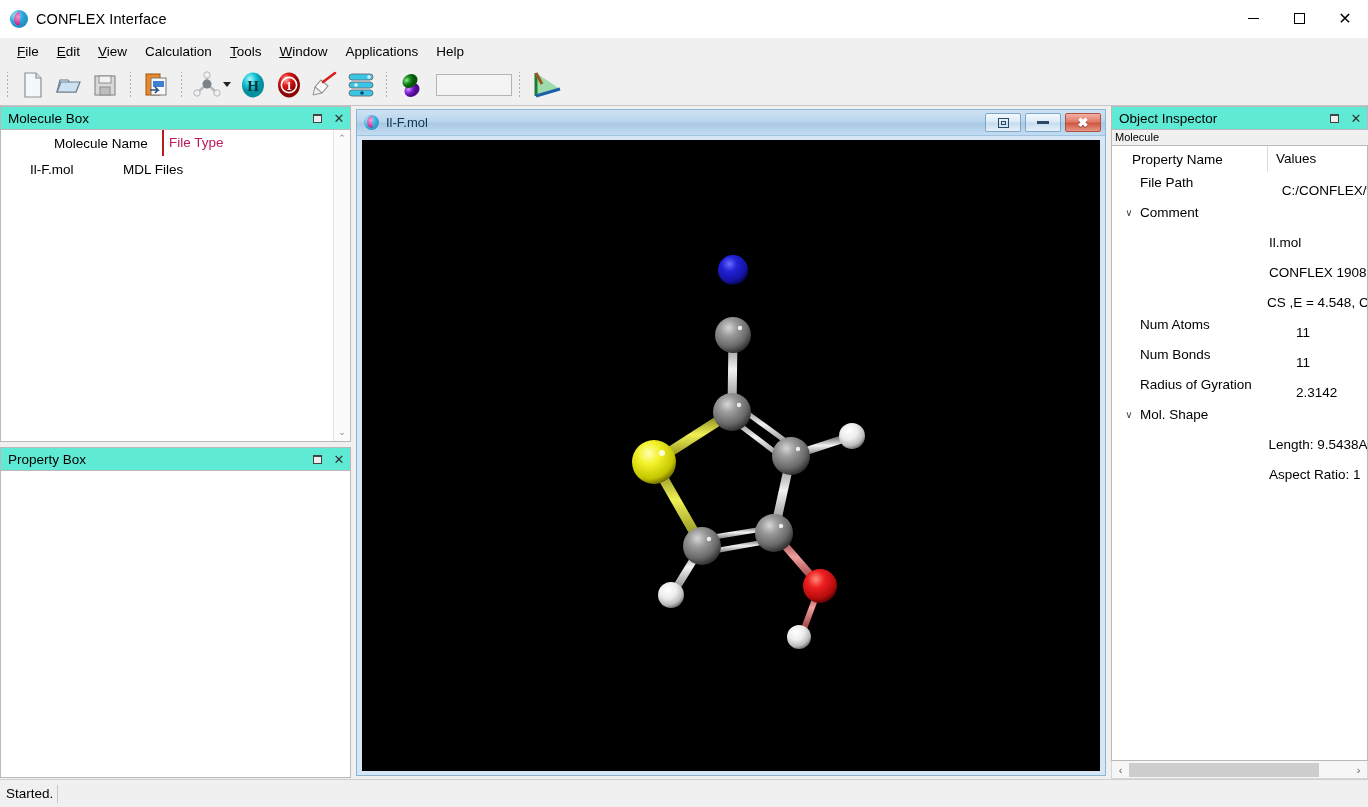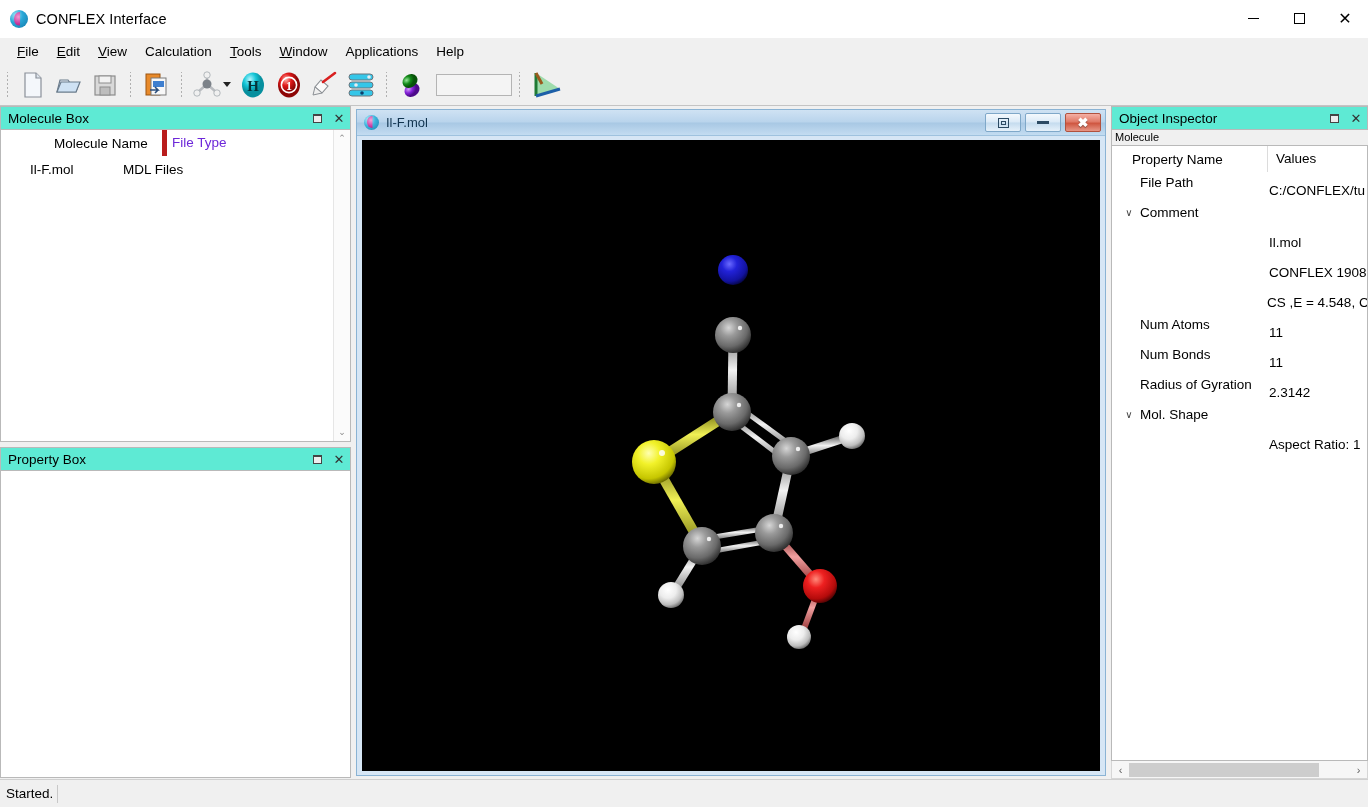--- a/index.html
+++ b/index.html
@@ -115,22 +115,22 @@
     position: absolute; left: 0; top: 106px; width: 351px; height: 336px;
   }
   .mb-body {
     position: absolute; left: 0; top: 24px; width: 351px; height: 312px;
     background: #fff; border: 1px solid #b9b9b9; border-top: none;
     display: flex;
   }
   .mb-table { flex: 1 1 auto; overflow: hidden; }
   .mb-head-row { display: flex; height: 26px; align-items: center; border-bottom: 0px solid #ddd; }
   .mb-col-name { width: 117px; font-size: 13.5px; padding-left: 9px; color:#000;margin-left:44px; }
-  .mb-col-type { font-size: 13.5px; padding-left: 5px; color:#6d28d9;
-                 border-left: 5px solid #b91c1c; height: 26px; line-height: 26px; flex:1 1 auto;}
+  .mb-col-type { font-size: 13.5px; padding-left: 5px; color:#be185d;
+                 border-left: 2px solid #b91c1c; height: 26px; line-height: 26px; flex:1 1 auto;}
   .mb-row { display: flex; height: 26px; align-items: center; }
   .mb-cell-name { width: 117px; font-size: 13.5px; padding-left: 29px; color:#000; }
   .mb-cell-type { font-size: 13.5px; padding-left: 5px; color:#000; flex:1 1 auto; }
 
   
   .vscroll {
     width: 17px; background: #fbfbfb; border-left: 1px solid #e6e6e6;
     display: flex; flex-direction: column; align-items: center;
     justify-content: space-between; flex: 0 0 auto;
   }
@@ -213,21 +213,21 @@
   .oi-body {
     position: absolute; left: 0; top: 39px; width: 257px; height: 616px;
     background: #fff; border: 1px solid #b9b9b9; border-top: 1px solid #b9b9b9;
     overflow: hidden;
   }
   .oi-head {
     display: flex; height: 26px; align-items: center; font-size: 13.5px;
   }
   .oi-head .c1 { width: 155px; padding-left: 20px; }
   .oi-head .c2 { padding-left: 8px; border-left: 1px solid #dcdcdc; height: 26px; line-height: 26px; flex: 1 1 auto;}
-  .oi-row { display: flex; min-height: 22px; font-size: 13.5px; align-items: flex-start; }
+  .oi-row { display: flex; min-height: 22px; font-size: 13.5px; align-items: flex-start; gap: 27px; }
   .oi-name {
     width: 155px; padding-left: 28px; line-height: 22px; white-space: nowrap;
     position: relative;
   }
   .oi-name.expandable { padding-left: 28px; }
   .oi-chevron {
     position: absolute; left: 10px; top: 0; width: 14px; height: 22px;
     display: flex; align-items: center; justify-content: center;
     font-size: 10px; color: #444;
   }
@@ -646,20 +646,24 @@
 
     <div class="oi-row">
       <div class="oi-name expandable">
         <span class="oi-chevron">∨</span>
         <span>Mol. Shape</span>
       </div>
       <div class="oi-val"></div>
     </div>
     <div class="oi-sub">
       <div class="oi-name"></div>
+      <div class="oi-val">Length: 9.5438A</div>
+    </div>
+    <div class="oi-sub">
+      <div class="oi-name"></div>
       <div class="oi-val">Aspect Ratio: 1</div>
     </div>
   </div>
 
   <div class="hscroll">
     <div class="hs-arrow">‹</div>
     <div class="hs-track">
       <div class="hs-thumb"></div>
     </div>
     <div class="hs-arrow">›</div>

